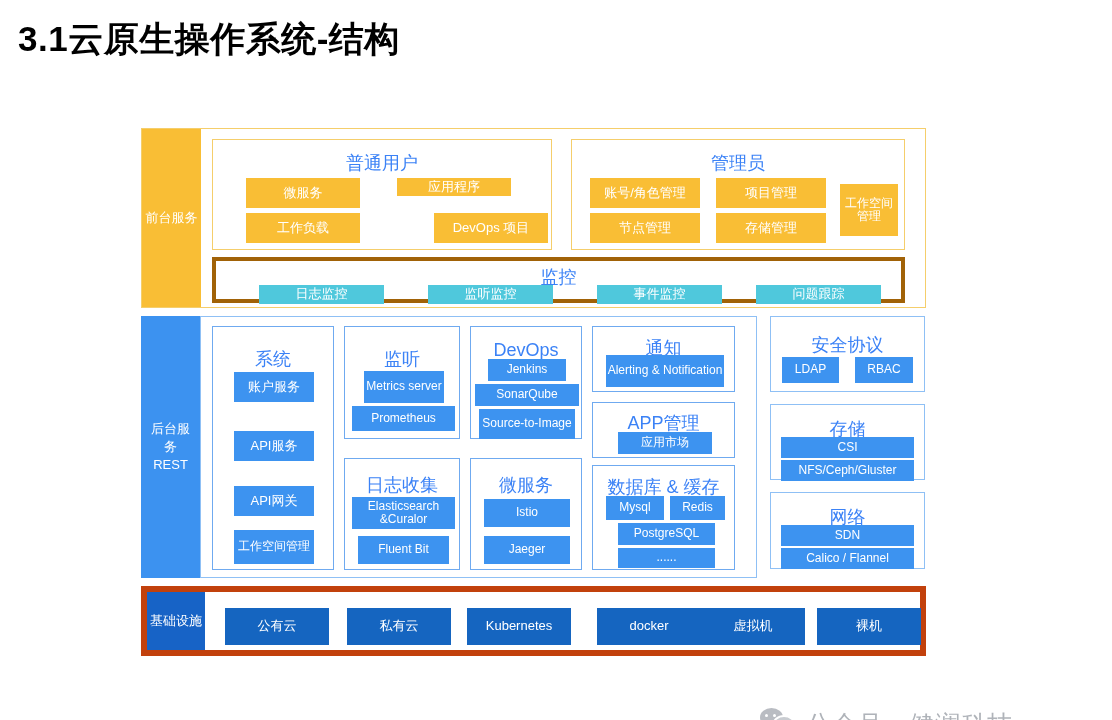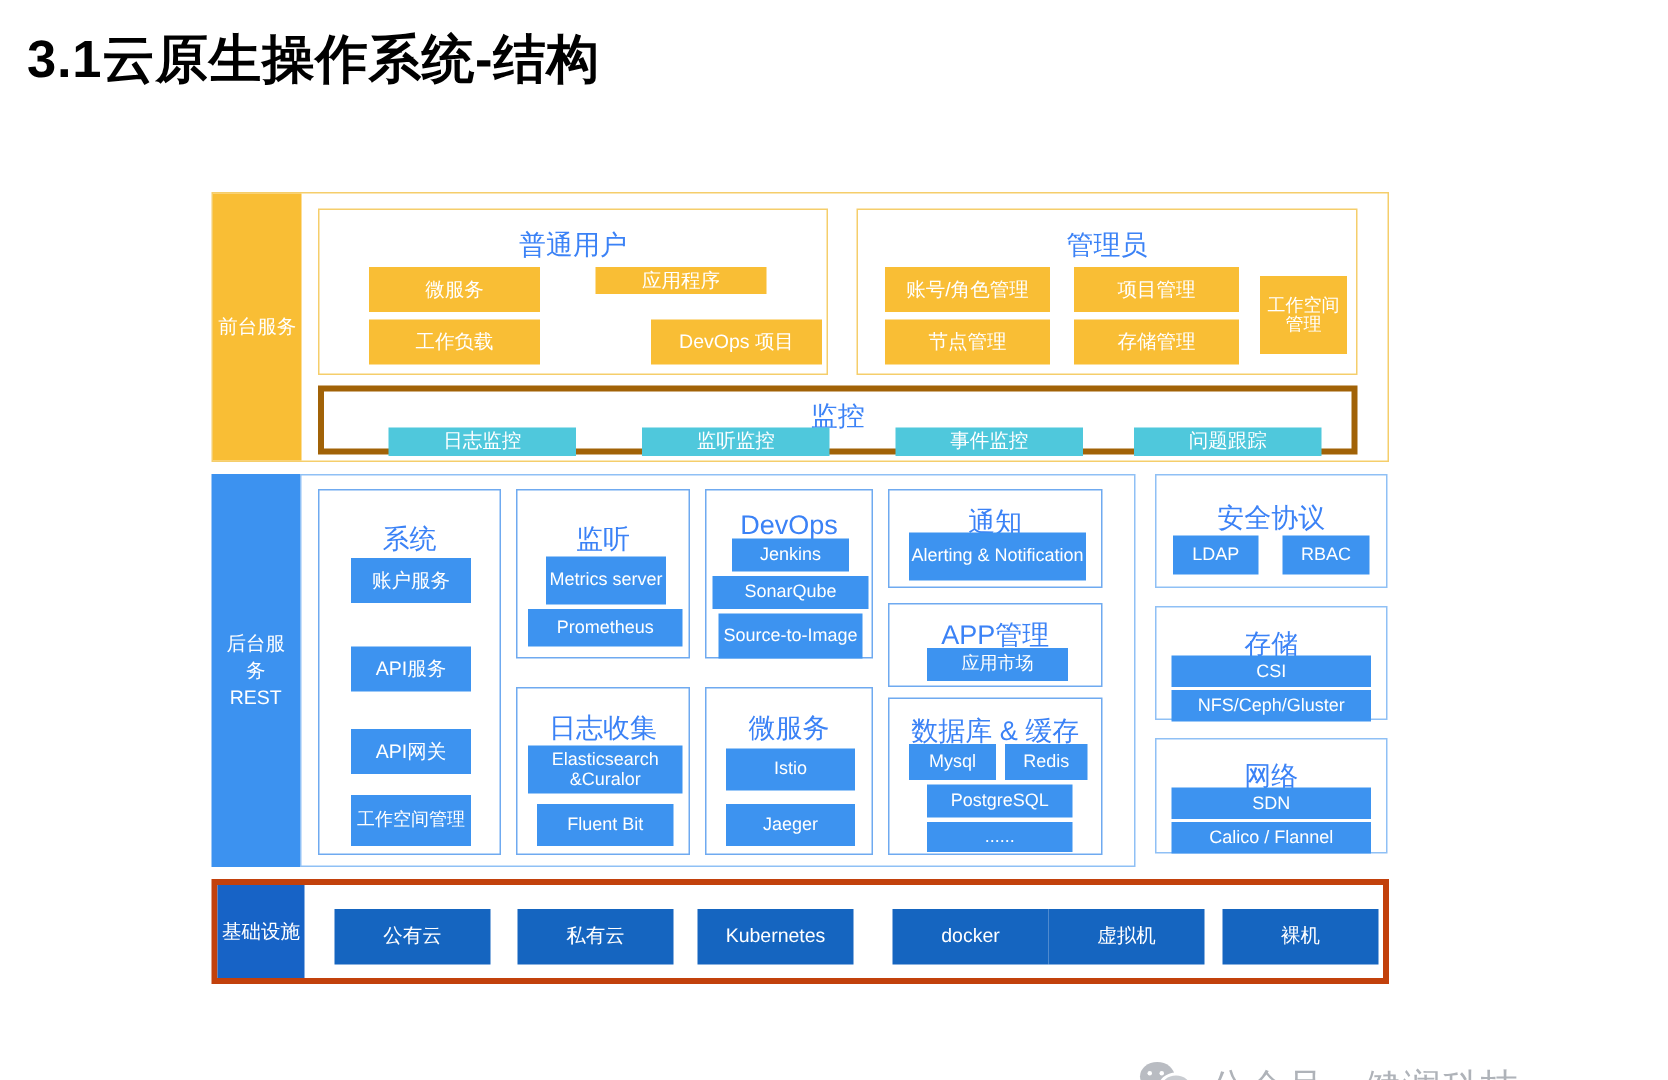--- a/index.html
+++ b/index.html
@@ -67,21 +67,21 @@
 
   
   #back-band{
     position:absolute;left:0;top:188px;width:785px;height:262px;
   }
   #back-inner{position:absolute;left:59px;top:0;right:0;bottom:0;}
 
   
   #infra-band{
     position:absolute;left:0;top:458px;width:785px;height:70px;
-    border:4px solid #c2410c;box-sizing:border-box;background:#ffffff;
+    border:6px solid #c2410c;box-sizing:border-box;background:#ffffff;
   }
   #infra-inner{position:absolute;left:59px;top:0;right:0;bottom:0;}
 
   
   #footer{
     position:absolute;left:760px;top:708px;
     display:flex;gap:12px;
   }
   #footer .wechat{width:34px;height:26px;position:relative;flex:none;}
   #footer .wechat .b1{

